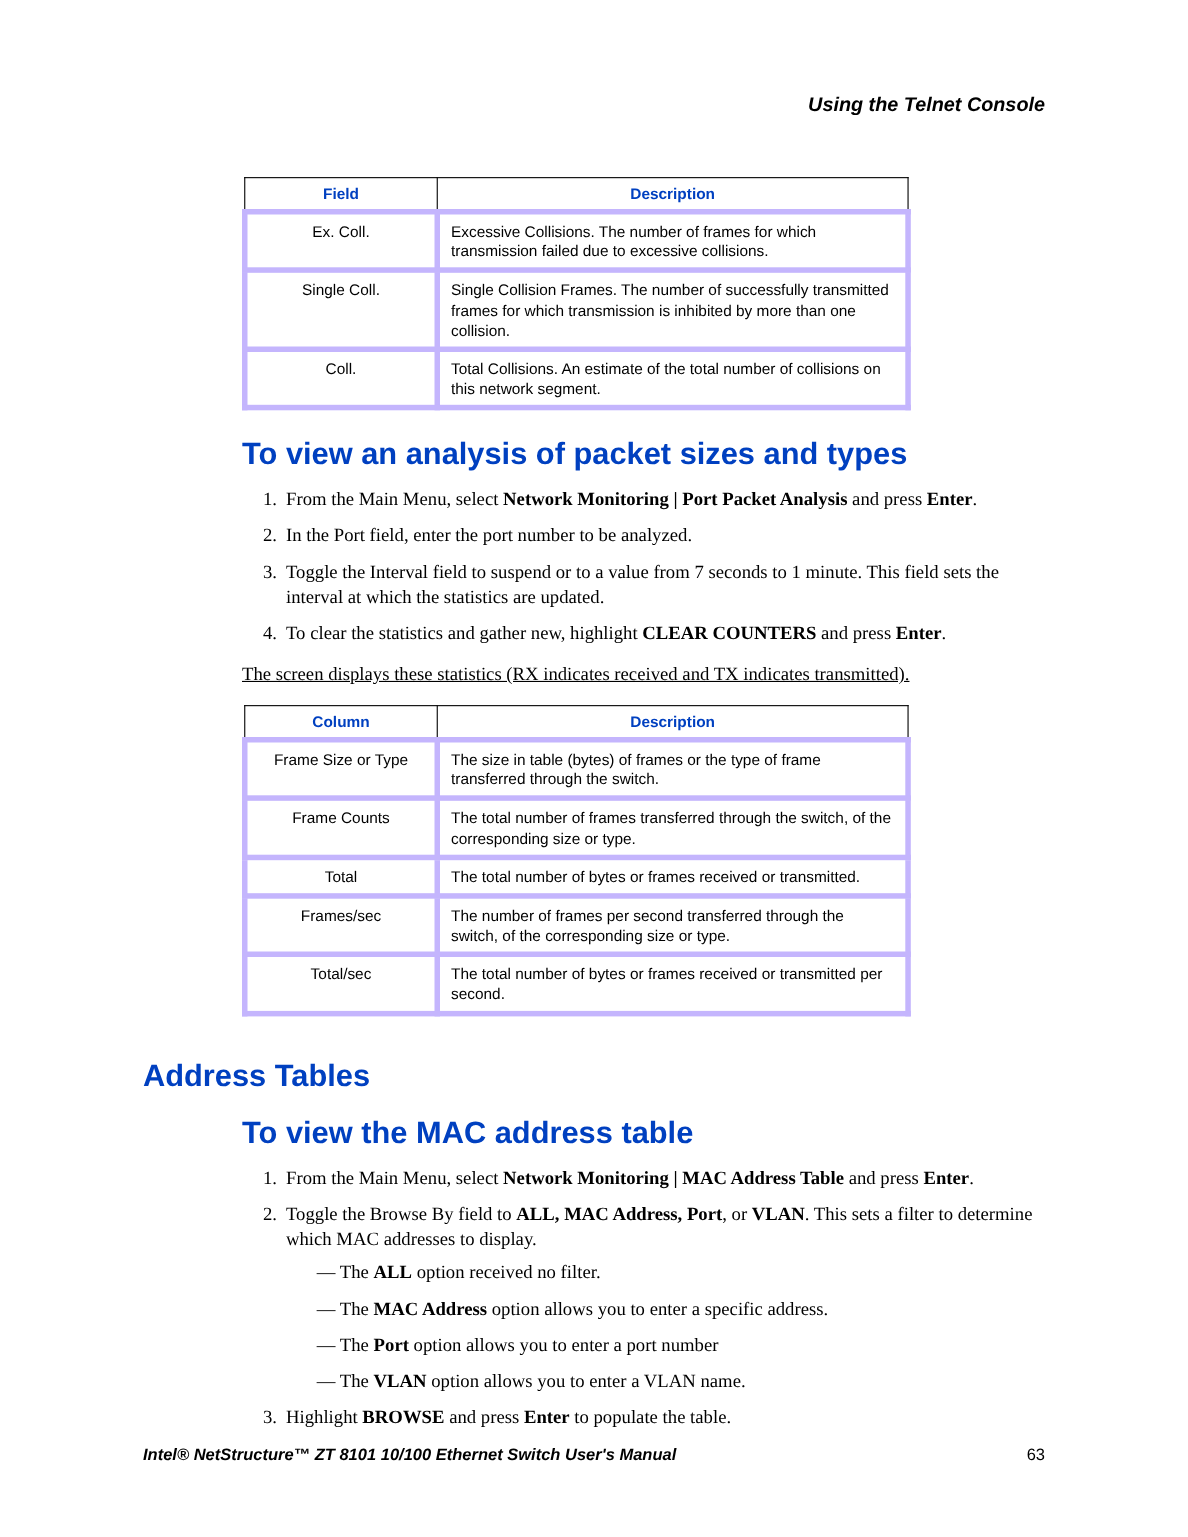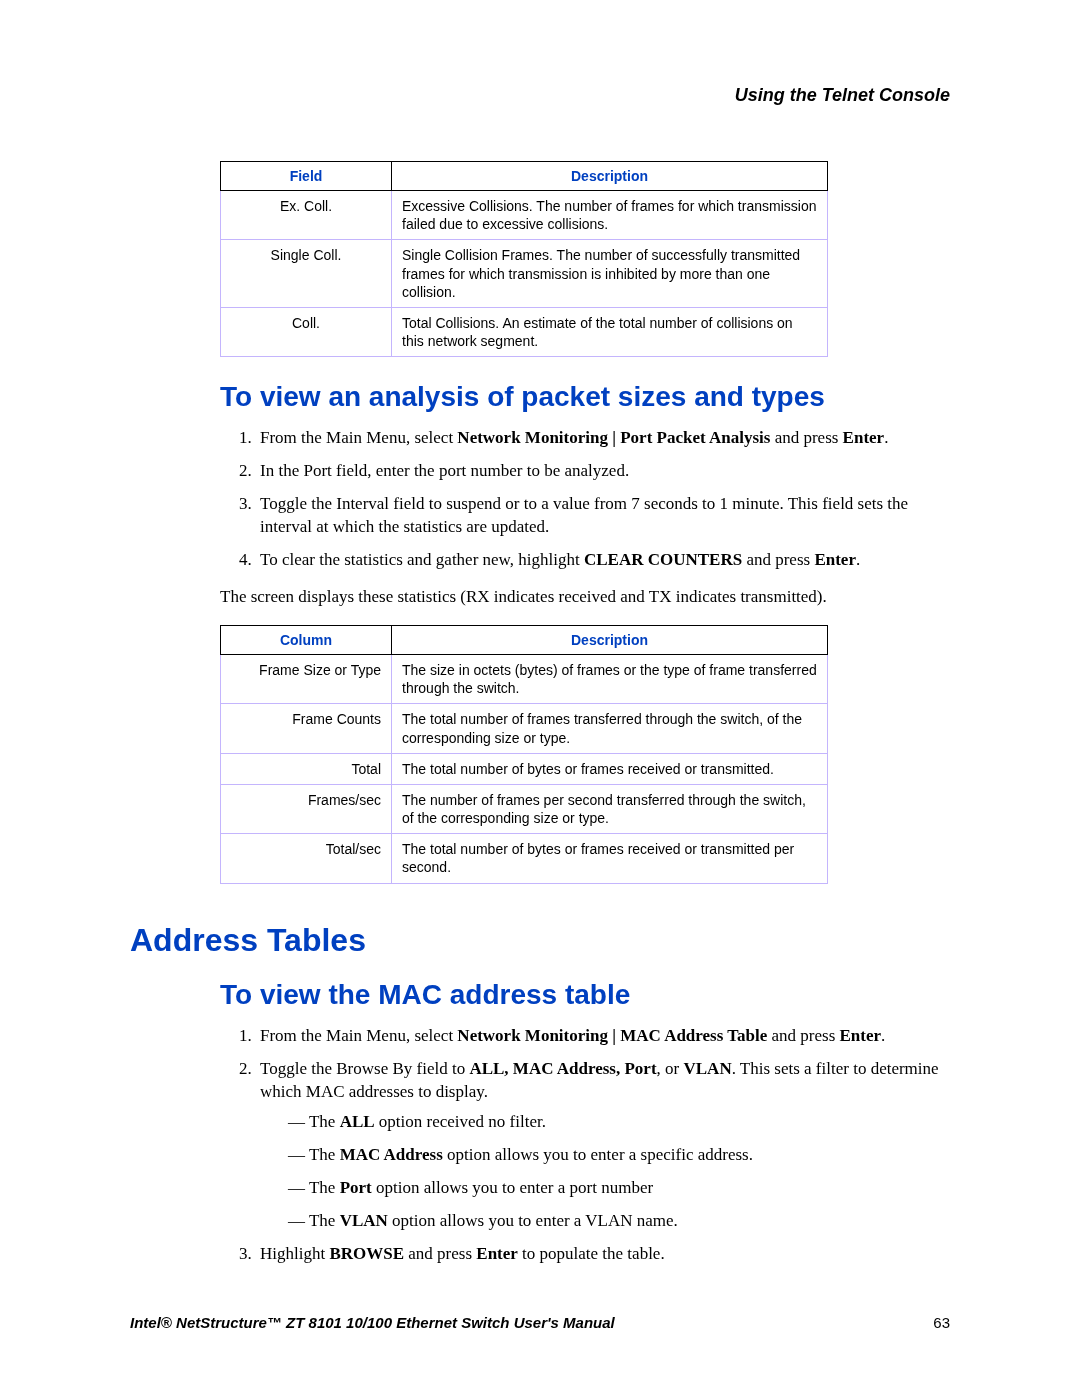--- a/index.html
+++ b/index.html
@@ -33,61 +33,62 @@
   }
   table th {
     border: 1px solid #000;
     padding: 6px 10px;
     font-weight: bold;
     color: #0040c0;
     text-align: center;
     font-size: 14px;
   }
   table td {
-    border: 1px solid #c4b5fd;
+    border: 5px solid #c4b5fd;
     padding: 6px 10px;
     vertical-align: top;
     line-height: 1.3;
   }
   .table1 td.field {
     text-align: center;
     width: 150px;
   }
   .table2 td.field {
-    text-align: right;
+    text-align: center;
     width: 150px;
   }
   h3.blue {
     font-family: Arial, Helvetica, sans-serif;
     color: #0040c0;
     font-weight: bold;
     font-size: 28px;
     margin: 20px 0 14px 90px;
   }
   h2.blue {
     font-family: Arial, Helvetica, sans-serif;
     color: #0040c0;
     font-weight: bold;
-    font-size: 32px;
+    font-size: 28px;
     margin: 38px 0 18px 0;
   }
   ol {
     margin: 0 0 14px 104px;
     padding-left: 22px;
     font-size: 17px;
     line-height: 1.35;
   }
   ol li {
     margin-bottom: 10px;
     padding-left: 4px;
   }
   p.body {
     margin: 0 0 16px 90px;
     font-size: 17px;
     line-height: 1.35;
+    text-decoration: underline;
   }
   .dash-list {
     list-style: none;
     margin: 8px 0 10px 24px;
     padding: 0;
     font-size: 17px;
   }
   .dash-list li {
     margin-bottom: 10px;
   }
@@ -150,21 +151,21 @@
   <p class="body">The screen displays these statistics (RX indicates received and TX indicates transmitted).</p>
 
   <table class="table2">
     <tbody>
         <tr>
       <th>Column</th>
       <th>Description</th>
     </tr>
     <tr>
       <td class="field">Frame Size or Type</td>
-      <td>The size in octets (bytes) of frames or the type of frame transferred through the switch.</td>
+      <td>The size in table (bytes) of frames or the type of frame transferred through the switch.</td>
     </tr>
     <tr>
       <td class="field">Frame Counts</td>
       <td>The total number of frames transferred through the switch, of the corresponding size or type.</td>
     </tr>
     <tr>
       <td class="field">Total</td>
       <td>The total number of bytes or frames received or transmitted.</td>
     </tr>
     <tr>

